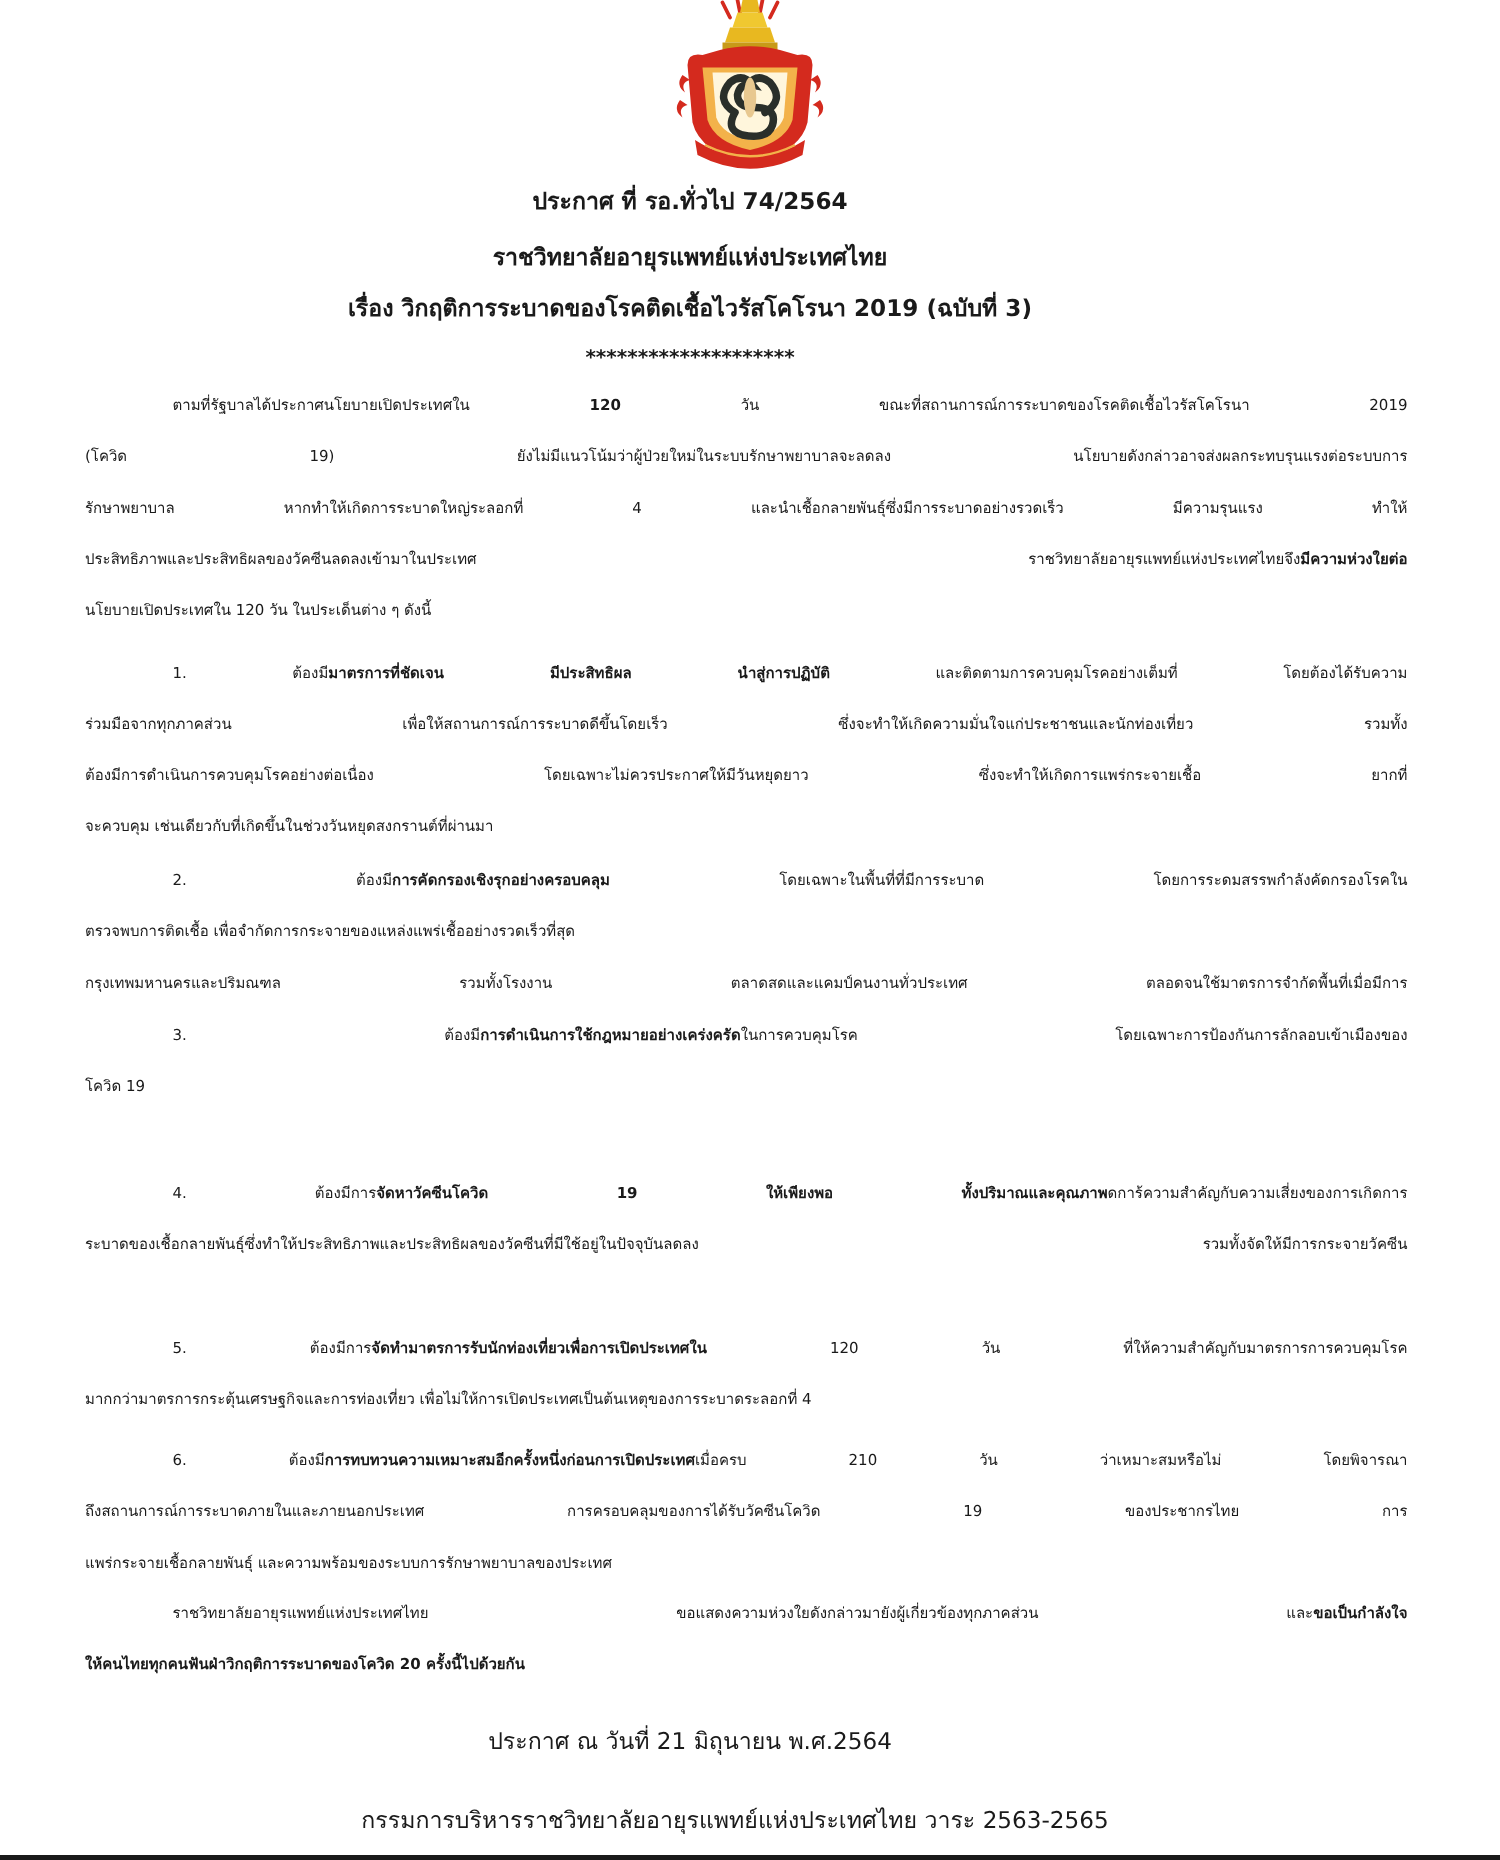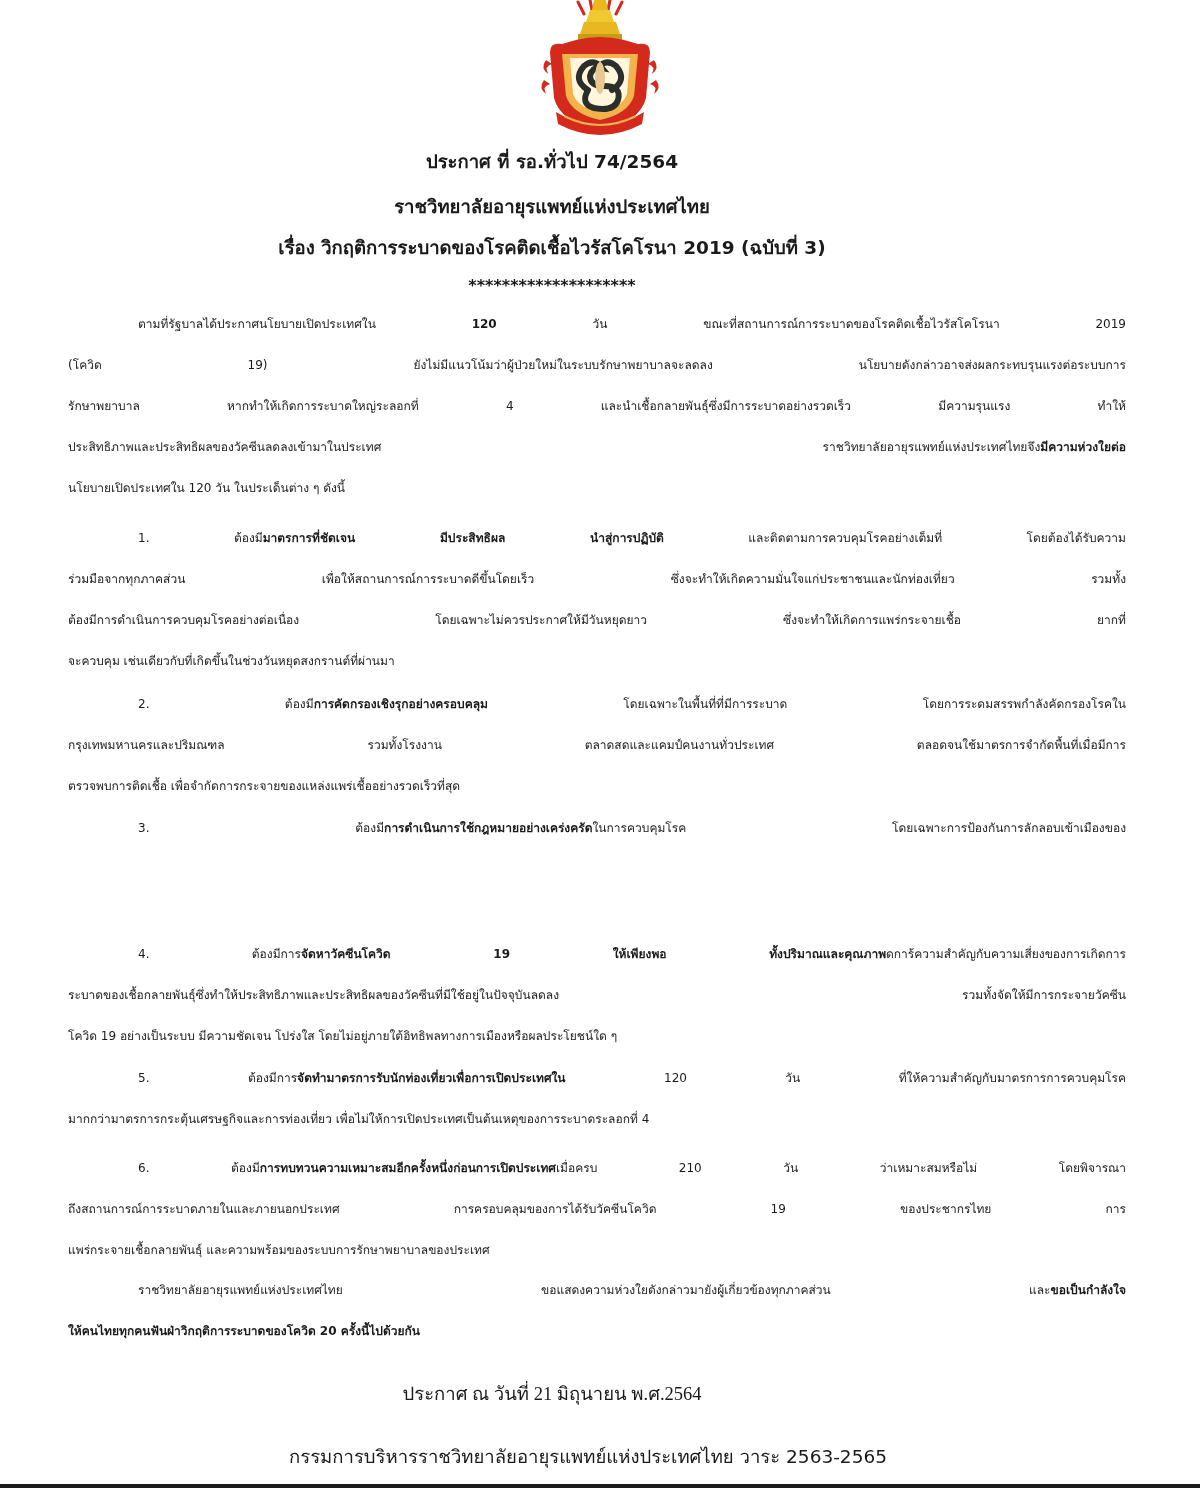--- a/index.html
+++ b/index.html
@@ -82,47 +82,47 @@
 
   <div class="para" style="top:518px;">
     <span class="line"><span class="indent"></span><span>1.</span> <span>ต้องมี</span><b>มาตรการที่ชัดเจน มีประสิทธิผล นำสู่การปฏิบัติ</b><span> และติดตามการควบคุมโรคอย่างเต็มที่ โดยต้องได้รับความ</span></span>
     <span class="line"><span>ร่วมมือจากทุกภาคส่วน เพื่อให้สถานการณ์การระบาดดีขึ้นโดยเร็ว ซึ่งจะทำให้เกิดความมั่นใจแก่ประชาชนและนักท่องเที่ยว รวมทั้ง</span></span>
     <span class="line"><span>ต้องมีการดำเนินการควบคุมโรคอย่างต่อเนื่อง โดยเฉพาะไม่ควรประกาศให้มีวันหยุดยาว ซึ่งจะทำให้เกิดการแพร่กระจายเชื้อ ยากที่</span></span>
     <span class="line last"><span>จะควบคุม เช่นเดียวกับที่เกิดขึ้นในช่วงวันหยุดสงกรานต์ที่ผ่านมา</span></span>
   </div>
 
   <div class="para" style="top:684px;">
     <span class="line"><span class="indent"></span><span>2.</span> <span>ต้องมี</span><b>การคัดกรองเชิงรุกอย่างครอบคลุม</b><span> โดยเฉพาะในพื้นที่ที่มีการระบาด โดยการระดมสรรพกำลังคัดกรองโรคใน</span></span>
+    <span class="line last"><span>ตรวจพบการติดเชื้อ เพื่อจำกัดการกระจายของแหล่งแพร่เชื้ออย่างรวดเร็วที่สุด</span></span>
     <span class="line"><span>กรุงเทพมหานครและปริมณฑล รวมทั้งโรงงาน ตลาดสดและแคมป์คนงานทั่วประเทศ ตลอดจนใช้มาตรการจำกัดพื้นที่เมื่อมีการ</span></span>
-    <span class="line last"><span>ตรวจพบการติดเชื้อ เพื่อจำกัดการกระจายของแหล่งแพร่เชื้ออย่างรวดเร็วที่สุด</span></span>
   </div>
 
   <div class="para" style="top:808px;">
     <span class="line"><span class="indent"></span><span>3.</span> <span>ต้องมี</span><b>การดำเนินการใช้กฎหมายอย่างเคร่งครัด</b><span>ในการควบคุมโรค โดยเฉพาะการป้องกันการลักลอบเข้าเมืองของ</span></span>
+    <span class="line last"><span>โควิด 19</span></span>
   </div>
 
   <div class="para" style="top:934px;">
     <span class="line"><span class="indent"></span><span>4.</span> <span>ต้องมีการ</span><b>จัดหาวัคซีนโควิด 19 ให้เพียงพอ ทั้งปริมาณและคุณภาพ</b><span>ดการ้ความสำคัญกับความเสี่ยงของการเกิดการ</span></span>
     <span class="line"><span>ระบาดของเชื้อกลายพันธุ์ซึ่งทำให้ประสิทธิภาพและประสิทธิผลของวัคซีนที่มีใช้อยู่ในปัจจุบันลดลง รวมทั้งจัดให้มีการกระจายวัคซีน</span></span>
-    <span class="line last"><span>โควิด 19 อย่างเป็นระบบ มีความชัดเจน โปร่งใส โดยไม่อยู่ภายใต้อิทธิพลทางการเมืองหรือผลประโยชน์ใด ๆ</span></span>
   </div>
 
   <div class="para" style="top:1058px;">
     <span class="line"><span class="indent"></span><span>5.</span> <span>ต้องมีการ</span><b>จัดทำมาตรการรับนักท่องเที่ยวเพื่อการเปิดประเทศใน</b><span> 120 วัน ที่ให้ความสำคัญกับมาตรการการควบคุมโรค</span></span>
     <span class="line last"><span>มากกว่ามาตรการกระตุ้นเศรษฐกิจและการท่องเที่ยว เพื่อไม่ให้การเปิดประเทศเป็นต้นเหตุของการระบาดระลอกที่ 4</span></span>
   </div>
 
   <div class="para" style="top:1148px;">
     <span class="line"><span class="indent"></span><span>6.</span> <span>ต้องมี</span><b>การทบทวนความเหมาะสมอีกครั้งหนึ่งก่อนการเปิดประเทศ</b><span>เมื่อครบ 210 วัน ว่าเหมาะสมหรือไม่ โดยพิจารณา</span></span>
     <span class="line"><span>ถึงสถานการณ์การระบาดภายในและภายนอกประเทศ การครอบคลุมของการได้รับวัคซีนโควิด 19 ของประชากรไทย การ</span></span>
     <span class="line last"><span>แพร่กระจายเชื้อกลายพันธุ์ และความพร้อมของระบบการรักษาพยาบาลของประเทศ</span></span>
   </div>
 
   <div class="para" style="top:1270px;">
     <span class="line"><span class="indent"></span><span>ราชวิทยาลัยอายุรแพทย์แห่งประเทศไทย ขอแสดงความห่วงใยดังกล่าวมายังผู้เกี่ยวข้องทุกภาคส่วน และ</span><b>ขอเป็นกำลังใจ</b></span>
     <span class="line last"><b>ให้คนไทยทุกคนฟันฝ่าวิกฤติการระบาดของโควิด 20 ครั้งนี้ไปด้วยกัน</b></span>
   </div>
 
-  <div class="center-line" style="top:1382px; font-weight:normal;font-family:Liberation Serif, serif;">ประกาศ ณ วันที่ 21 มิถุนายน พ.ศ.2564</div>
+  <div class="center-line" style="top:1382px; font-weight:normal;">ประกาศ ณ วันที่ 21 มิถุนายน พ.ศ.2564</div>
   <div class="center-line" style="top:1445px; font-weight:normal;padding-left:36px;">กรรมการบริหารราชวิทยาลัยอายุรแพทย์แห่งประเทศไทย วาระ 2563-2565</div>
 
   <div class="bottom-rule"></div>
 </div>
 
 </body></html>

